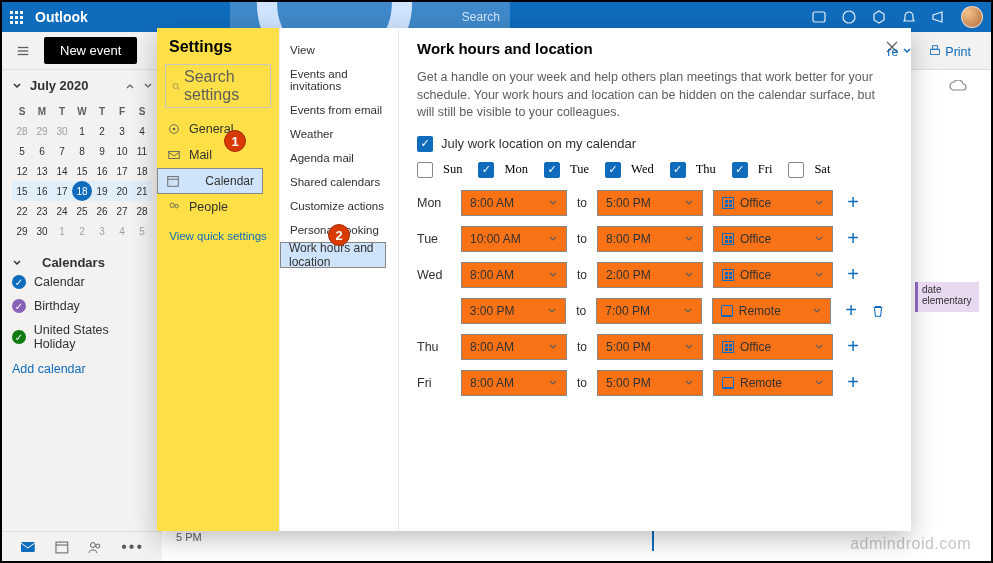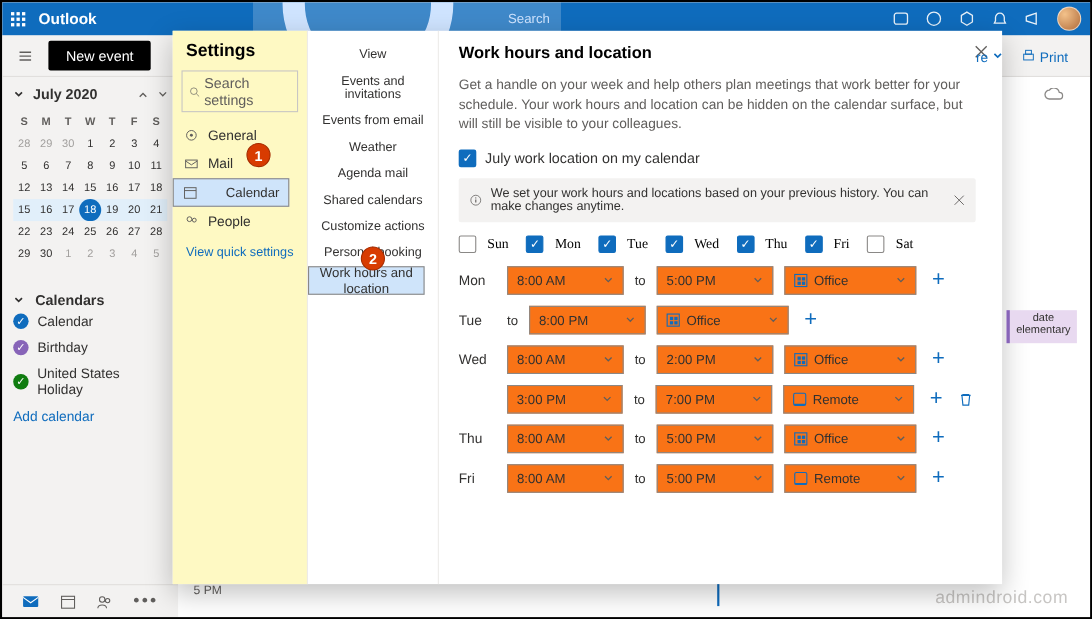--- a/index.html
+++ b/index.html
@@ -25,53 +25,53 @@
 .leftrail { position:absolute; left:0; top:68px; bottom:30px; width:160px; background:#f3f2f1; padding:8px 10px; }
 .monthhead { display:flex; align-items:center; gap:8px; font-size:13px; font-weight:600; color:#323130; margin-bottom:8px; }
 .monthhead .sp { flex:1; }
 .cal-grid { width:140px; }
 .cal-grid .row { display:flex; }
 .cal-grid .cell { width:20px; height:20px; font-size:10px; color:#323130; display:flex; align-items:center; justify-content:center; }
 .cal-grid .hdr .cell { color:#605e5c; font-weight:600; }
 .cal-grid .today { background:#0f6cbd; color:#fff; border-radius:50%; }
 .cal-grid .selweek { background:#e1effa; }
 .cal-grid .mute { color:#a19f9d; }
-.section-hd { display:flex; align-items:center; gap:10px; font-size:13px; font-weight:600; margin-top:24px; color:#323130; }
+.section-hd { display:flex; align-items:center; gap:20px; font-size:13px; font-weight:600; margin-top:14px; color:#323130; }
 .caldot { width:14px; height:14px; border-radius:50%; display:inline-flex; align-items:center; justify-content:center; font-size:10px; color:#fff; margin-right:8px; }
 .calitem { font-size:12.5px; color:#323130; padding:5px 0; display:flex; align-items:center; }
 .addcal { color:#0f6cbd; font-size:12.5px; padding:6px 0; }
 
 
 .bottomrail { position:absolute; left:0; bottom:0; height:30px; width:160px; background:#f3f2f1; border-top:1px solid #e1dfdd; display:flex; align-items:center; gap:18px; padding:0 18px; color:#0f6cbd; }
 
 
 .calsurface { position:absolute; left:160px; right:0; top:68px; bottom:0; background:#fff; }
 .timelabel { position:absolute; left:14px; bottom:18px; font-size:11px; color:#605e5c; }
 .nowline { position:absolute; left:490px; bottom:10px; width:1px; height:28px; border-left:2px solid #0f6cbd; }
 .watermark { position:absolute; right:20px; bottom:8px; color:#c8c6c4; font-size:16px; letter-spacing:.5px; }
 
 
 .shareprint { position:absolute; right:20px; top:42px; display:flex; gap:16px; color:#0f6cbd; font-size:12.5px; align-items:center; z-index:1; }
 
 
-.peek { position:absolute; right:12px; top:280px; width:64px; height:30px; background:#e8d9f0; border-left:3px solid #8764b8; padding:2px 4px; font-size:10px; color:#323130; overflow:hidden; z-index:1;text-align:center; }
+.peek { position:absolute; right:12px; top:280px; width:64px; height:30px; background:#e8d9f0; border-left:3px solid #8764b8; padding:2px 4px; font-size:10px; color:#323130; overflow:hidden; z-index:1; }
 
 
 .overlay { position:absolute; inset:0; }
 .dialog { position:absolute; left:155px; right:80px; top:26px; bottom:30px; background:#fff; box-shadow:0 8px 24px rgba(0,0,0,.25); display:flex; }
 
-.pane1 { width:123px; border-right:1px solid #edebe9; background:#fef9c3; }
+.pane1 { width:123px; border-right:1px solid #edebe9; background:#fde047; }
 .pane1 h3 { font-size:16px; font-weight:600; padding:10px 12px 8px; }
-.psearch { margin:0 8px 8px; border:1px solid #c8c6c4; padding:3px 6px; font-size:13px; color:#605e5c; display:flex; align-items:center; gap:4px; }
+.psearch { margin:0 8px 8px; border:1px solid #c8c6c4; padding:3px 6px; font-size:16px; color:#605e5c; display:flex; align-items:center; gap:4px; }
 .catitem { display:flex; align-items:center; gap:8px; padding:6px 10px; font-size:12.5px; color:#323130; cursor:pointer; }
 .catitem.sel { background:#cfe4fa; }
 .catitem svg, .catitem .cic { width:14px; height:14px; color:#605e5c; }
 .viewquick { color:#0f6cbd; font-size:11.5px; padding:10px; text-align:center; }
 
-.pane2 { width:119px; border-right:1px solid #edebe9; padding-top:10px;text-align:center; }
+.pane2 { width:119px; border-right:1px solid #edebe9; padding-top:10px; }
 .subitem { padding:6px 10px; font-size:11.5px; color:#323130; cursor:pointer; }
 .subitem.sel { background:#cfe4fa; }
 
 .pane3 { flex:1; padding:12px 24px 12px 18px; overflow:auto; position:relative; }
 .pane3 h2 { font-size:15px; font-weight:600; margin-bottom:12px; }
 .closex { position:absolute; right:10px; top:10px; width:18px; height:18px; color:#605e5c; cursor:pointer; display:flex; align-items:center; justify-content:center; }
 .desc { font-size:12.5px; color:#605e5c; max-width:480px; line-height:1.4; }
 .chkrow { display:flex; align-items:center; gap:8px; margin:14px 0 10px; font-size:13px; color:#323130; }
 .chkbox { width:16px; height:16px; background:#0f6cbd; display:flex; align-items:center; justify-content:center; color:#fff; font-size:11px; border-radius:2px; }
 
@@ -366,34 +366,20 @@
           <svg width="12" height="12" viewBox="0 0 12 12">
               <line x1="1" y1="1" x2="11" y2="11" stroke="#605e5c" stroke-width="1.2"></line>
               <line x1="11" y1="1" x2="1" y2="11" stroke="#605e5c" stroke-width="1.2"></line>
             </svg>
         </div>
         <h2>Work hours and location</h2>
         <p class="desc">Get a handle on your week and help others plan meetings that work better for your schedule. Your work hours and location can be hidden on the calendar surface, but will still be visible to your colleagues.</p>
         <div class="chkrow">
           <div class="chkbox">✓</div>
           <span>July work location on my calendar</span>
-        </div>
-        <div class="infobar">
-          <svg width="14" height="14" viewBox="0 0 16 16">
-              <circle cx="8" cy="8" r="6.5" fill="none" stroke="#605e5c"></circle>
-              <line x1="8" y1="7" x2="8" y2="11" stroke="#605e5c" stroke-width="1.5"></line>
-              <circle cx="8" cy="5" r="0.8" fill="#605e5c"></circle>
-            </svg>
-          <span>We set your work hours and locations based on your previous history. You can make changes anytime.</span>
-          <span class="x">
-            <svg width="10" height="10" viewBox="0 0 12 12">
-                <line x1="1" y1="1" x2="11" y2="11" stroke="#605e5c"></line>
-                <line x1="11" y1="1" x2="1" y2="11" stroke="#605e5c"></line>
-              </svg>
-          </span>
         </div>
         <div class="dayrow" id="dayrow">
             <span class="daychk"></span>
             <span class="daylbl">Sun</span>
             <span class="daychk on">✓</span>
             <span class="daylbl">Mon</span>
             <span class="daychk on">✓</span>
             <span class="daylbl">Tue</span>
             <span class="daychk on">✓</span>
             <span class="daylbl">Wed</span>
@@ -423,20 +409,26 @@
               <div class="sel loc">
                 <span style="display:flex;align-items:center;gap:6px;"><span class="locicon office"></span>Office</span>
                 <svg class="chev" viewBox="0 0 10 10">
                   <path d="M2 3l3 3 3-3" fill="none" stroke="#605e5c" stroke-width="1.2"></path>
                 </svg>
               </div>
               <div class="plus">+</div>
             </div>
             <div class="schedrow">
               <div class="rowlbl">Tue</div>
+              <div class="sel">
+                <span>10:00 AM</span>
+                <svg class="chev" viewBox="0 0 10 10">
+                  <path d="M2 3l3 3 3-3" fill="none" stroke="#605e5c" stroke-width="1.2"></path>
+                </svg>
+              </div>
               <span class="toword">to</span>
               <div class="sel">
                 <span>8:00 PM</span>
                 <svg class="chev" viewBox="0 0 10 10">
                   <path d="M2 3l3 3 3-3" fill="none" stroke="#605e5c" stroke-width="1.2"></path>
                 </svg>
               </div>
               <div class="sel loc">
                 <span style="display:flex;align-items:center;gap:6px;"><span class="locicon office"></span>Office</span>
                 <svg class="chev" viewBox="0 0 10 10">

